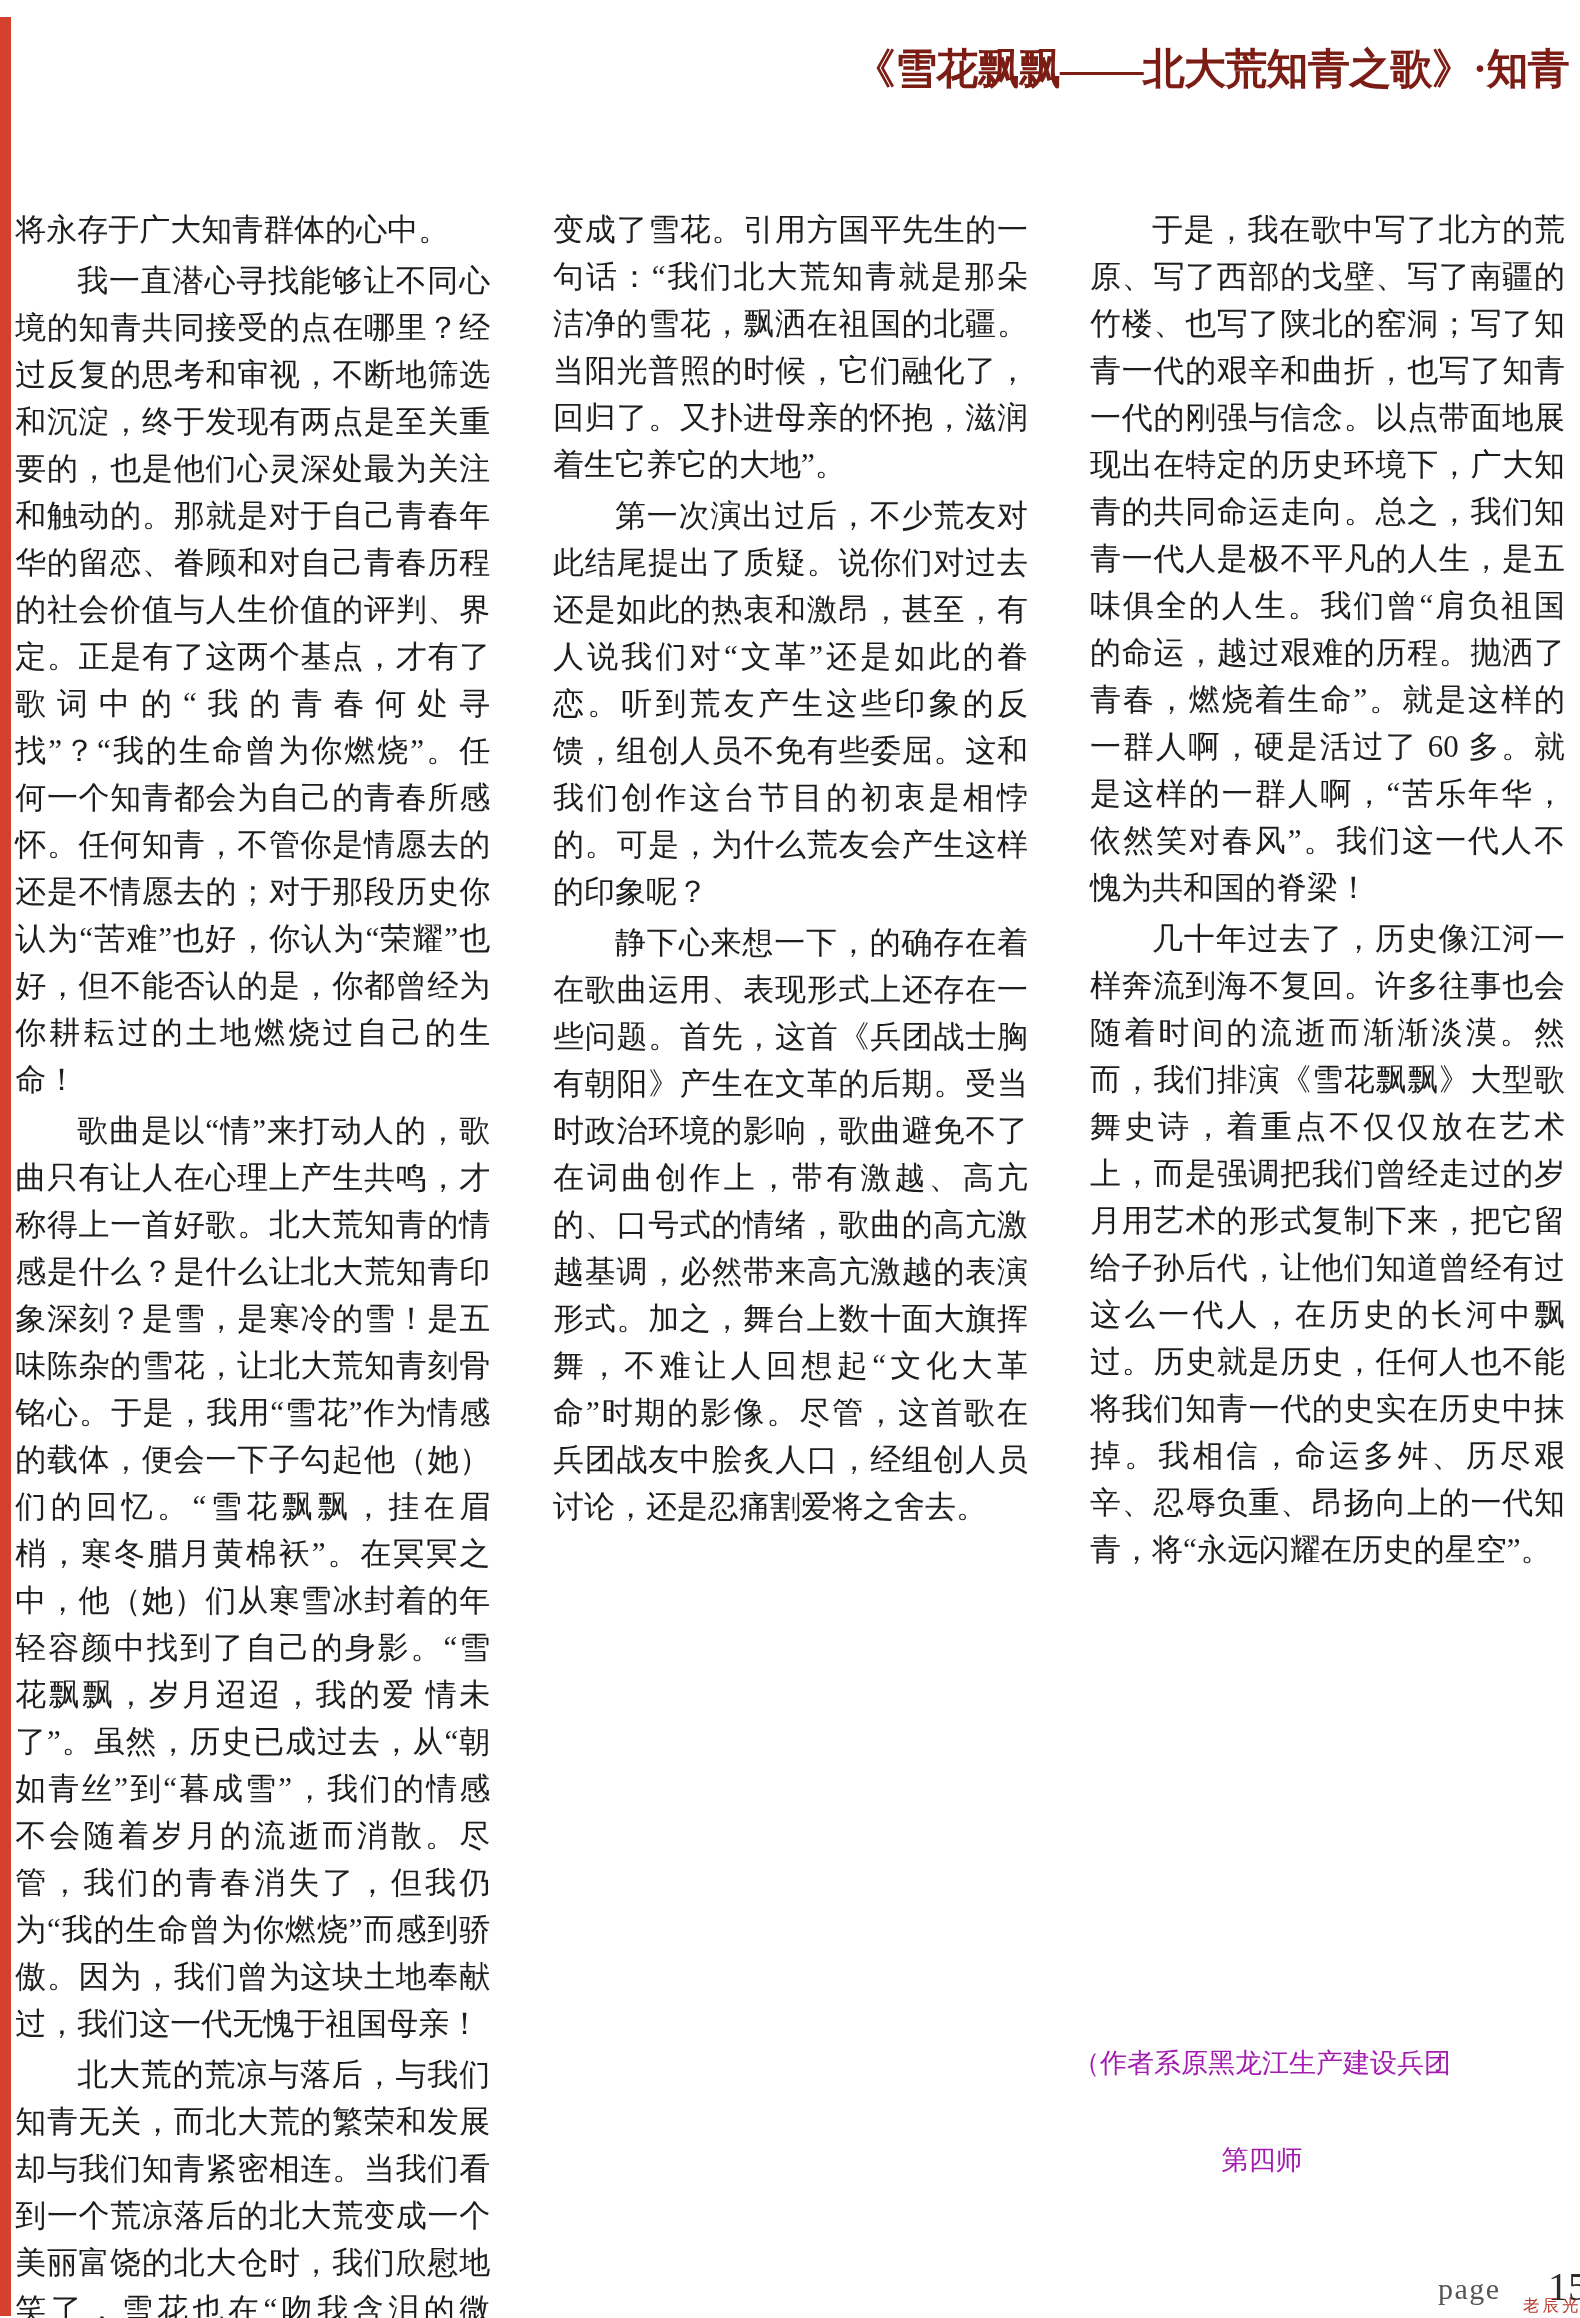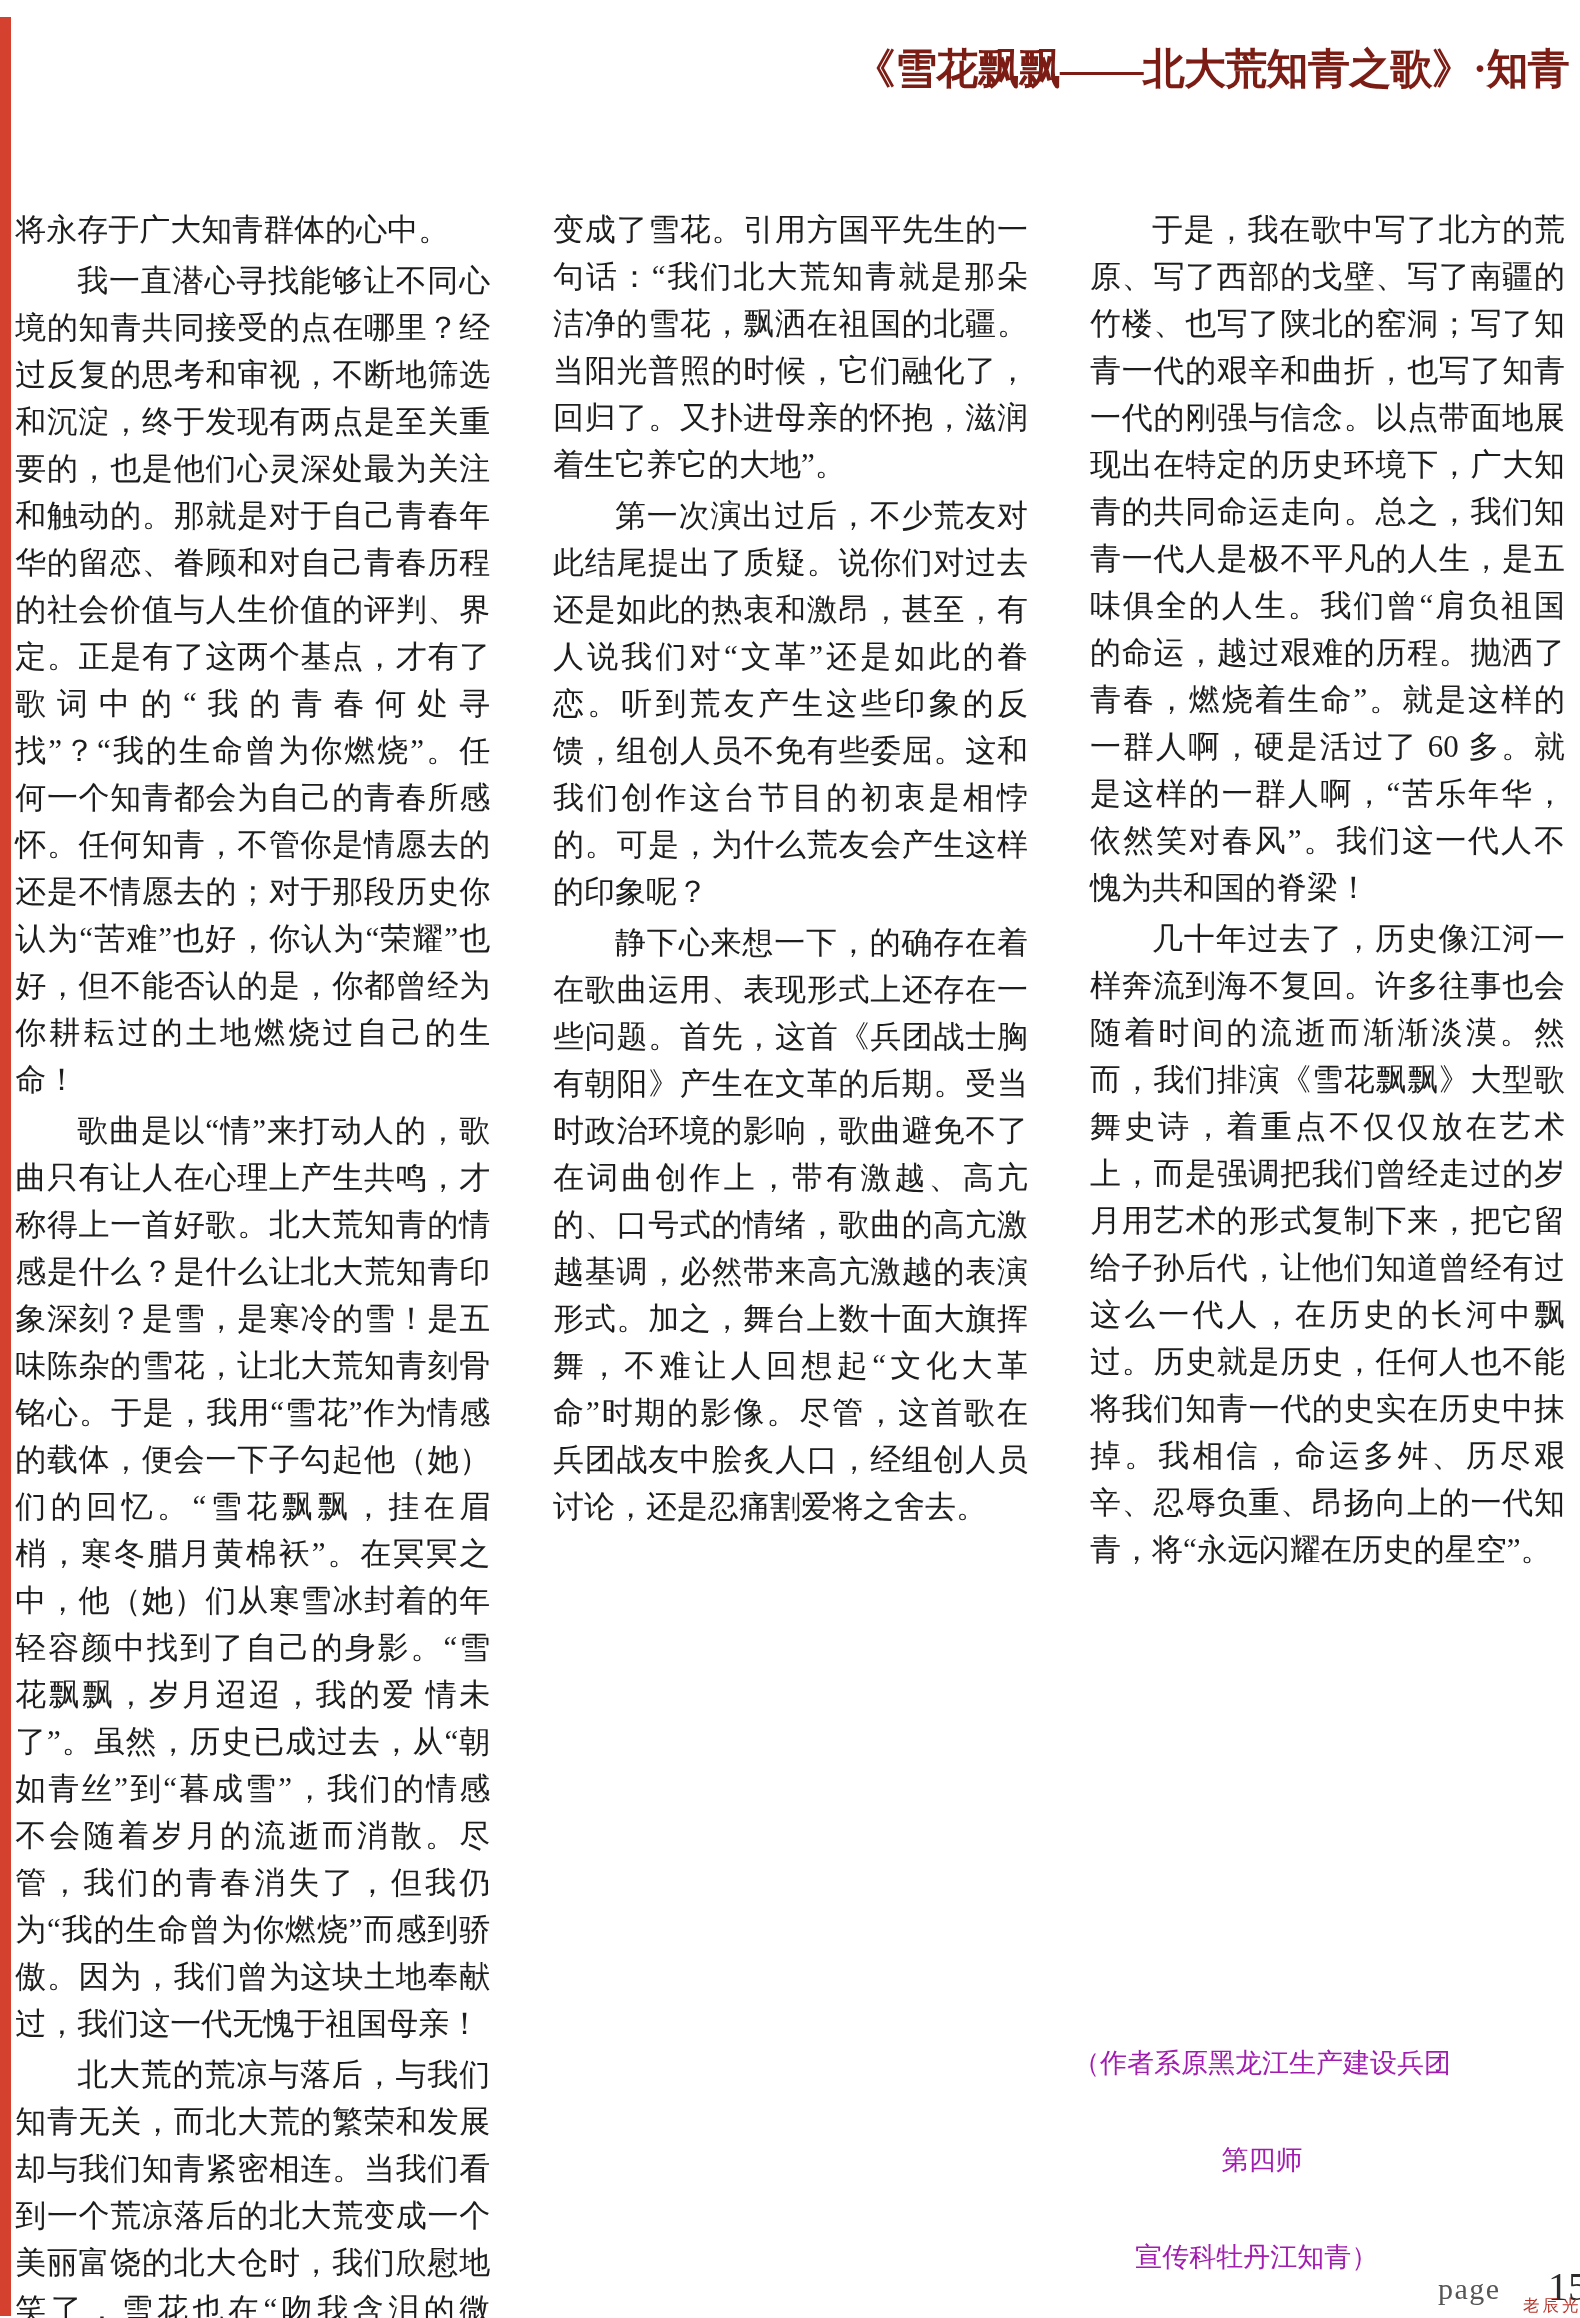--- a/index.html
+++ b/index.html
@@ -71,21 +71,20 @@
       <div class="para ind">第一次演出过后，不少荒友对此结尾提出了质疑。说你们对过去还是如此的热衷和激昂，甚至，有人说我们对“文革”还是如此的眷恋。听到荒友产生这些印象的反馈，组创人员不免有些委屈。这和我们创作这台节目的初衷是相悖的。可是，为什么荒友会产生这样的印象呢？</div>
       <div class="para ind">静下心来想一下，的确存在着在歌曲运用、表现形式上还存在一些问题。首先，这首《兵团战士胸有朝阳》产生在文革的后期。受当时政治环境的影响，歌曲避免不了在词曲创作上，带有激越、高亢的、口号式的情绪，歌曲的高亢激越基调，必然带来高亢激越的表演形式。加之，舞台上数十面大旗挥舞，不难让人回想起“文化大革命”时期的影像。尽管，这首歌在兵团战友中脍炙人口，经组创人员讨论，还是忍痛割爱将之舍去。</div>
     </div>
   <div class="col col-3">
       <div class="para ind">于是，我在歌中写了北方的荒原、写了西部的戈壁、写了南疆的竹楼、也写了陕北的窑洞；写了知青一代的艰辛和曲折，也写了知青一代的刚强与信念。以点带面地展现出在特定的历史环境下，广大知青的共同命运走向。总之，我们知青一代人是极不平凡的人生，是五味俱全的人生。我们曾“肩负祖国的命运，越过艰难的历程。抛洒了青春，燃烧着生命”。就是这样的一群人啊，硬是活过了 60 多。就是这样的一群人啊，“苦乐年华，依然笑对春风”。我们这一代人不愧为共和国的脊梁！</div>
       <div class="para ind">几十年过去了，历史像江河一样奔流到海不复回。许多往事也会随着时间的流逝而渐渐淡漠。然而，我们排演《雪花飘飘》大型歌舞史诗，着重点不仅仅放在艺术上，而是强调把我们曾经走过的岁月用艺术的形式复制下来，把它留给子孙后代，让他们知道曾经有过这么一代人，在历史的长河中飘过。历史就是历史，任何人也不能将我们知青一代的史实在历史中抹掉。我相信，命运多舛、历尽艰辛、忍辱负重、昂扬向上的一代知青，将“永远闪耀在历史的星空”。</div>
     </div>
 
   <div class="attribution">
     <div class="attr-line-1">（作者系原黑龙江生产建设兵团第四师</div>
-    <div class="attr-line-2">宣传科牡丹江知青）</div>
   </div>
 
   <div class="footer-page-label">page</div>
 
   <div class="footer-page-number">15</div>
 
   <div class="footer-watermark">老辰光</div>
 
 </div>
 

